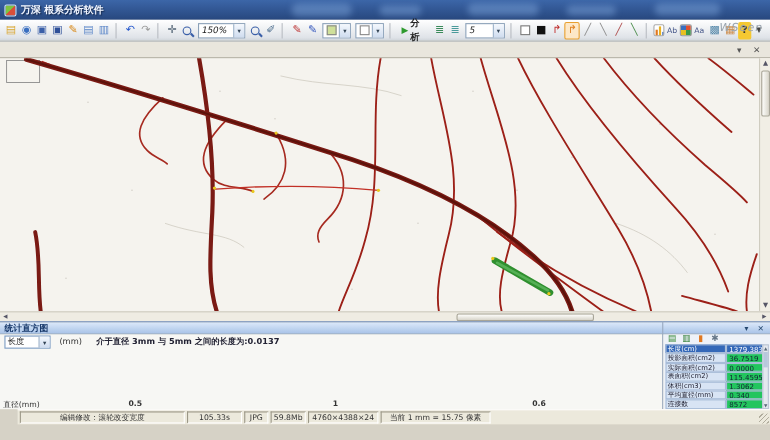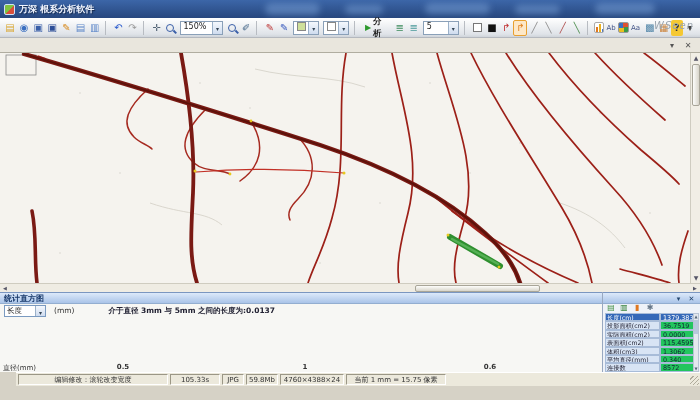--- a/index.html
+++ b/index.html
@@ -15,22 +15,22 @@
   .smudge { position:absolute; background:rgba(130,170,225,.45); filter:blur(3px); border-radius:8px; }
 
   
   .toolbar { position:absolute; left:0; top:18px; width:700px; height:20px;
     background:linear-gradient(#ffffff,#dfe3e8 85%,#cfd4da); border-bottom:1px solid #b4b8be;
     display:flex; align-items:center; padding:0 3px; }
   .tb-ic { display:inline-flex; align-items:center; justify-content:center; width:15px; height:16px;
     font-size:10px; line-height:16px; border-radius:2px; cursor:default; }
   .tb-ic.active { border:1px solid #e8a030; background:#fde8c8; }
   .tb-sep { width:5px; height:14px; border-left:1px solid #b8bcc2; margin:0 2px 0 3px; }
-  .tb-combo { display:inline-flex; align-items:flex-start; height:14px; background:#fff; border:1px solid #8aa0b8;
-    margin:12px 2px; font-size:8px; padding-left:3px; }
+  .tb-combo { display:inline-flex; align-items:center; height:14px; background:#fff; border:1px solid #8aa0b8;
+    margin:12px 2px; font-size:8px; padding-left:3px;font-style:italic; }
   .combo-text { flex:1; color:#222; white-space:nowrap; }
   .combo-arr { width:10px; text-align:center; font-size:6px; color:#345;
     background:linear-gradient(#f4f8fd,#cfdcef); border-left:1px solid #9ab0c8; height:100%; line-height:13px; }
   .swatch { width:9px; height:9px; border:1px solid #888; margin-right:2px; }
   .tb-analyze { display:inline-flex; align-items:center; height:16px; padding:0 3px; margin:0 1px; font-size:8.5px; font-weight:bold; color:#222; }
   .play { color:#2e9a2e; font-size:8px; margin-right:2px; }
   .tb-check { width:9px; height:9px; border:1px solid #777; background:#fff; margin:0 3px; }
   .mag { position:relative; width:8px; height:8px; border:1.5px solid #3a5fa8; border-radius:50%; }
   .mag::after { content:""; position:absolute; left:6px; top:6px; width:4px; height:1.5px; background:#3a5fa8; transform:rotate(45deg); }
   .bars { width:11px; height:11px; background:
@@ -65,21 +65,21 @@
     background:linear-gradient(#dce9fa,#aac4e8); border-top:1px solid #7a96c0; border-bottom:1px solid #93aed0;
     font-size:8px; font-weight:bold; color:#17386a; line-height:11px; padding-left:4px; }
   .dockbtn { position:absolute; top:1px; width:11px; height:10px; font-size:7px; line-height:10px; text-align:center; color:#24476e; }
   .histleft { position:absolute; left:0; top:304px; width:602px; height:68px; background:#f7f7f4; }
   .divider { position:absolute; left:602px; top:292px; width:1px; height:80px; background:#98a8c0; }
 
   .hist-controls { position:absolute; left:0; top:0; width:602px; height:13px; display:flex; align-items:center; }
   .mode-combo { display:inline-flex; margin-left:4px; width:42px; height:12px; background:#fff; border:1px solid #7a9ac0; font-size:7.5px; }
   .mode-text { flex:1; padding-left:2px; color:#222; line-height:10px; }
   .unit-label { font-size:7.5px; color:#333; margin-left:8px; }
-  .info-label { font-size:7.5px; color:#223; margin-left:34px; font-weight:bold; }
+  .info-label { font-size:7.5px; color:#223; margin-left:13px; font-weight:bold; }
 
   .chart { position:absolute; left:0; top:14px; width:598px; height:45px; }
   .yaxis { position:absolute; left:28px; top:0; width:1px; height:45px; background:#888; }
   .xaxis { position:absolute; left:28px; top:45px; width:566px; height:1px; background:#888; }
   .ymax { position:absolute; left:2px; top:0; font-size:6.5px; color:#333; }
   .gridline { position:absolute; top:0; width:1px; height:45px; background:#d9d9d4; }
   .bar { position:absolute; bottom:0; }
   .tickrow { position:absolute; left:0; top:59px; width:602px; height:8px;font-weight:bold; }
   .tick { position:absolute; font-size:7px; color:#333; transform:translateX(-50%); }
   .xlabel { position:absolute; left:3px; top:59px; font-size:7px; color:#333; }

